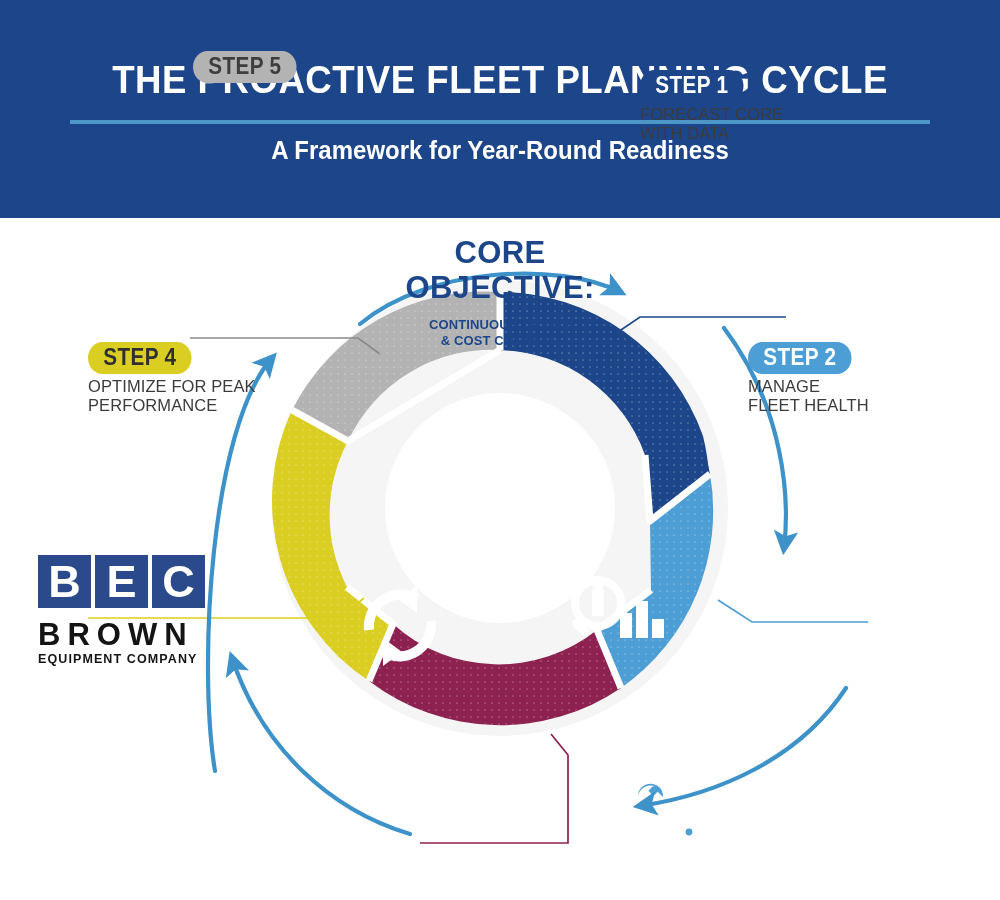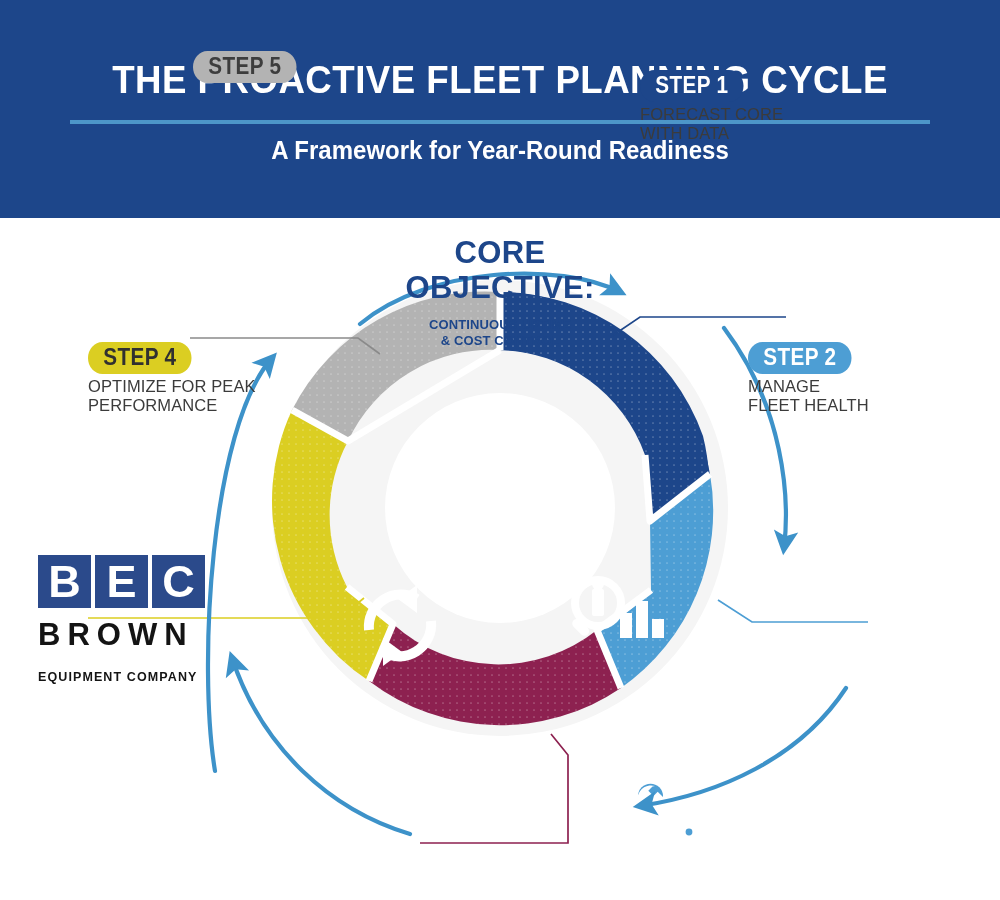--- a/index.html
+++ b/index.html
@@ -146,21 +146,21 @@
     font-weight: bold;
     color: #141414;
     letter-spacing: 7px;
     line-height: 1.02;
   }
   .logo-tag {
     font-size: 12.5px;
     font-weight: bold;
     color: #141414;
     letter-spacing: 1.1px;
-    margin-top: 19px;
+    margin-top: 1px;
   }
 </style>
 </head>
 <body>
 
 <div id="page">
 
   <div class="header">
     <div class="header-title">THE PROACTIVE FLEET PLANNING CYCLE</div>
     <div class="header-rule"></div>

